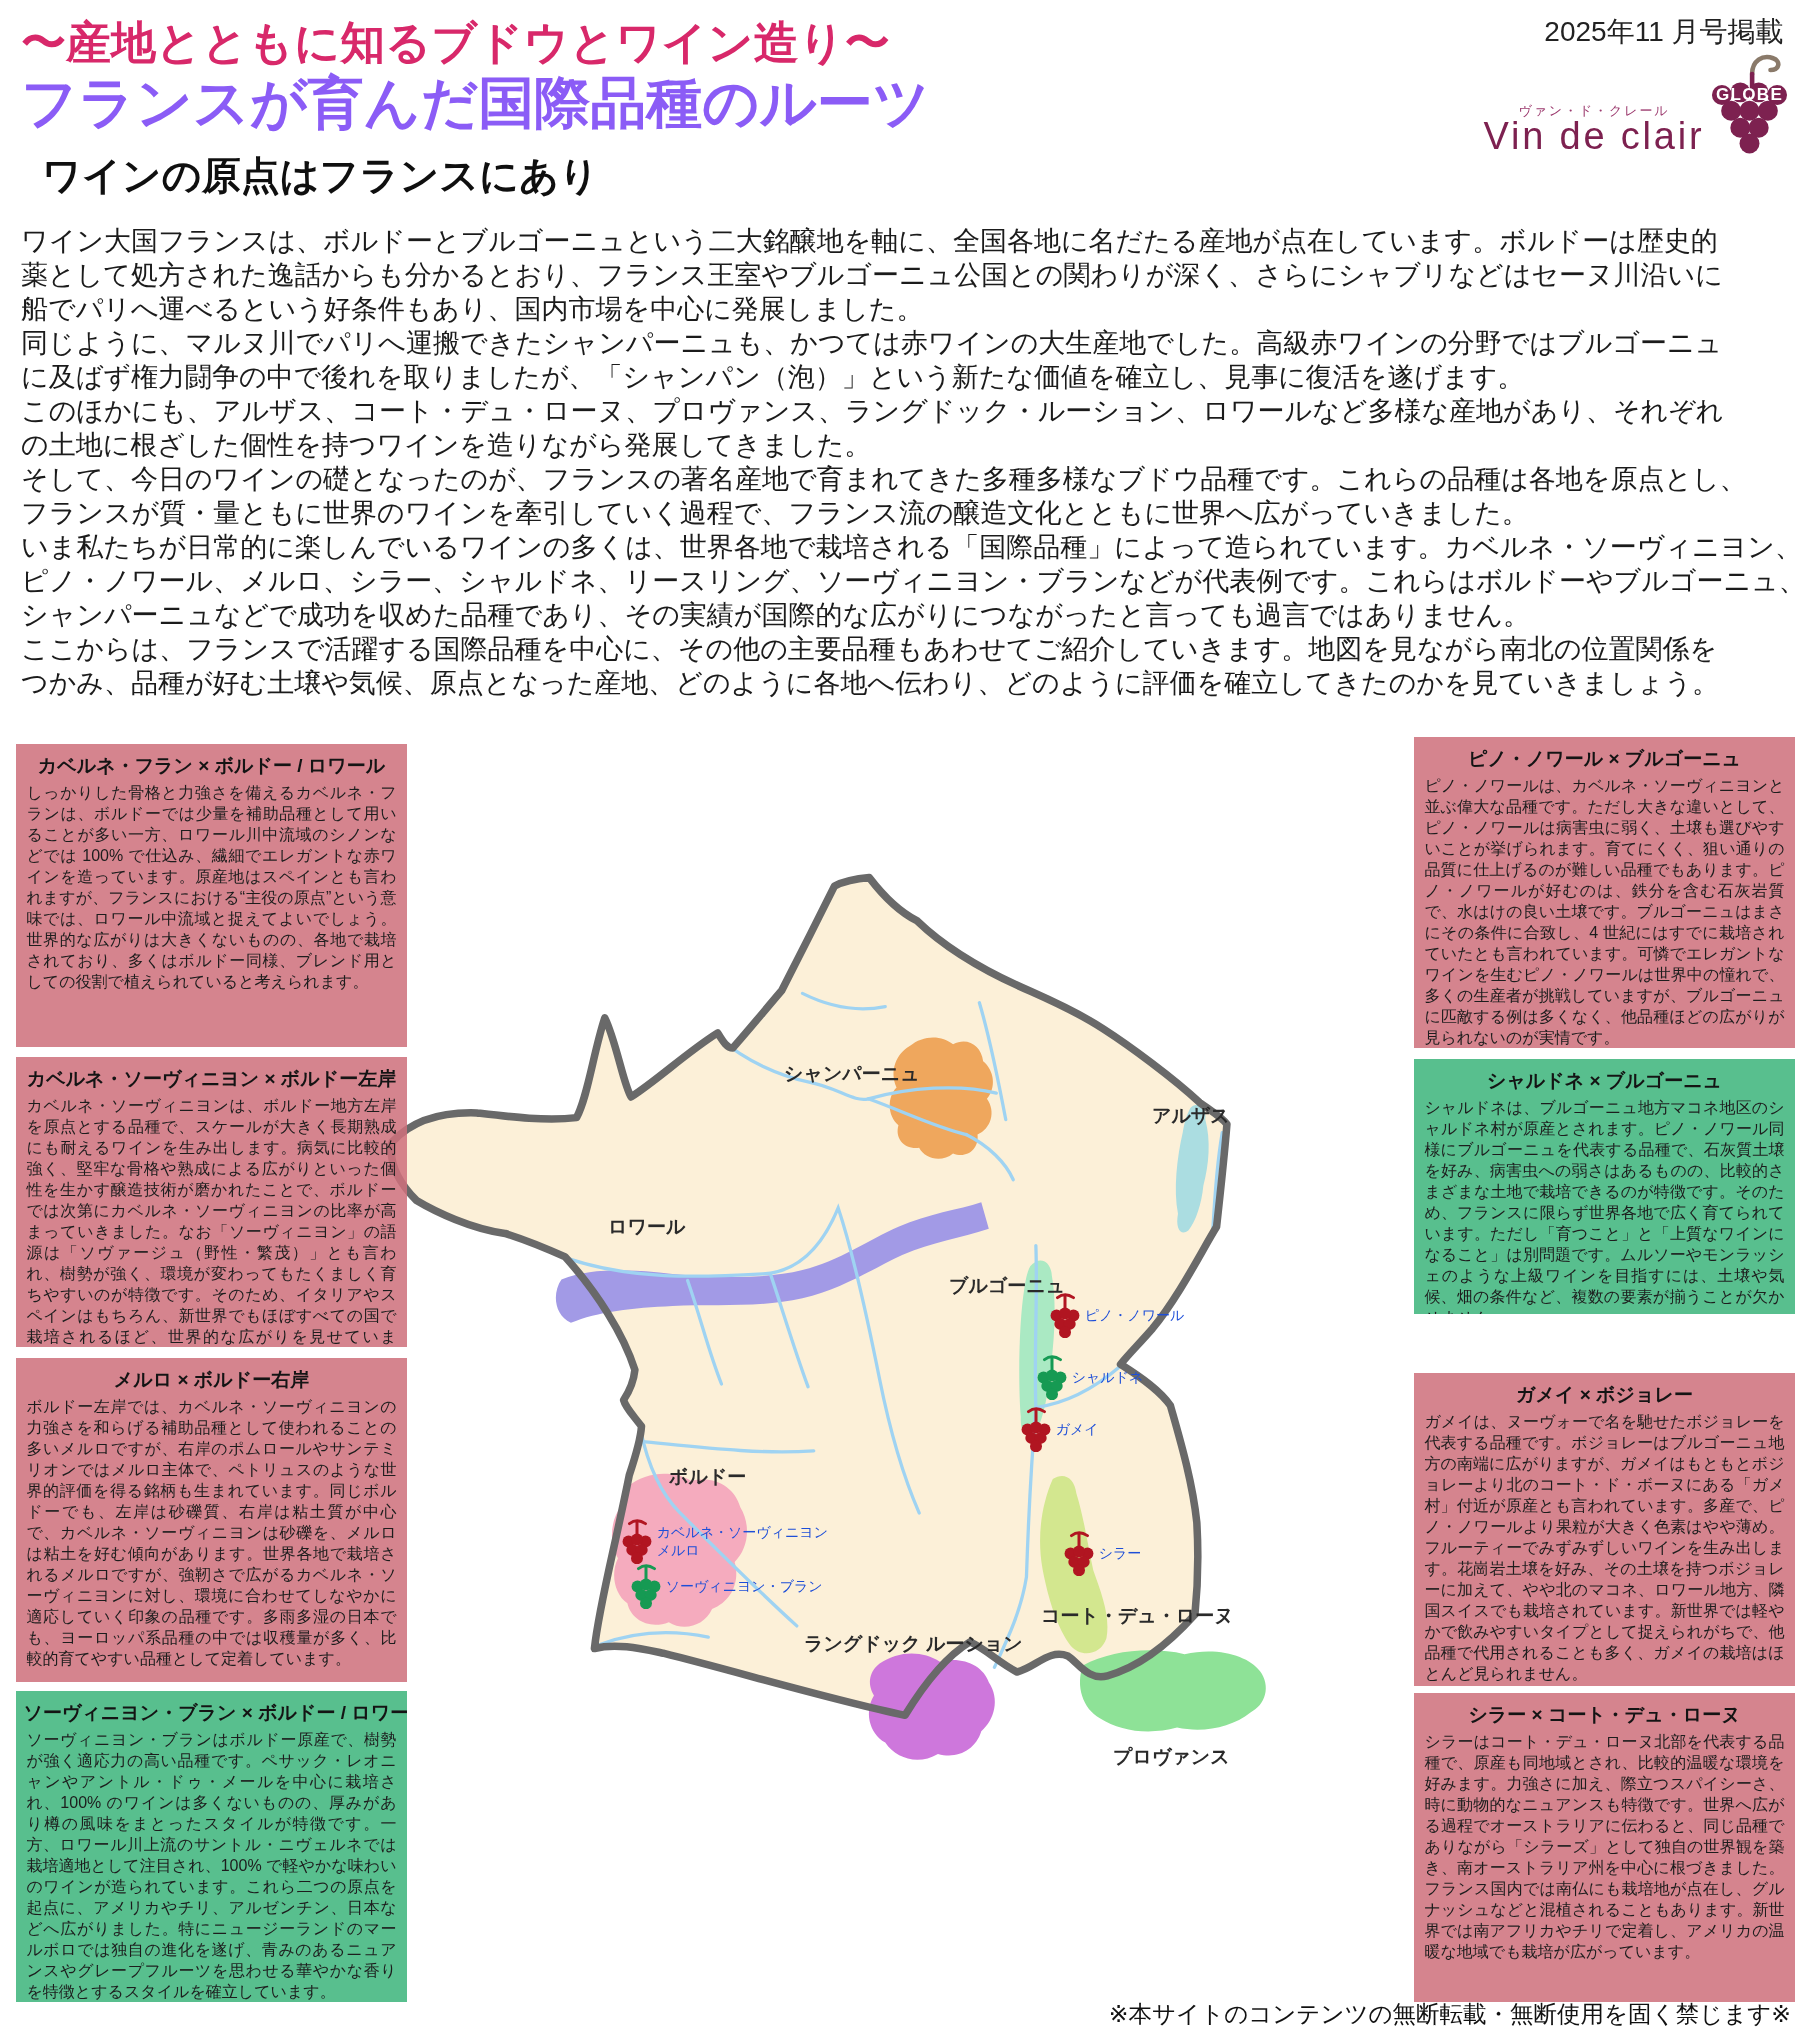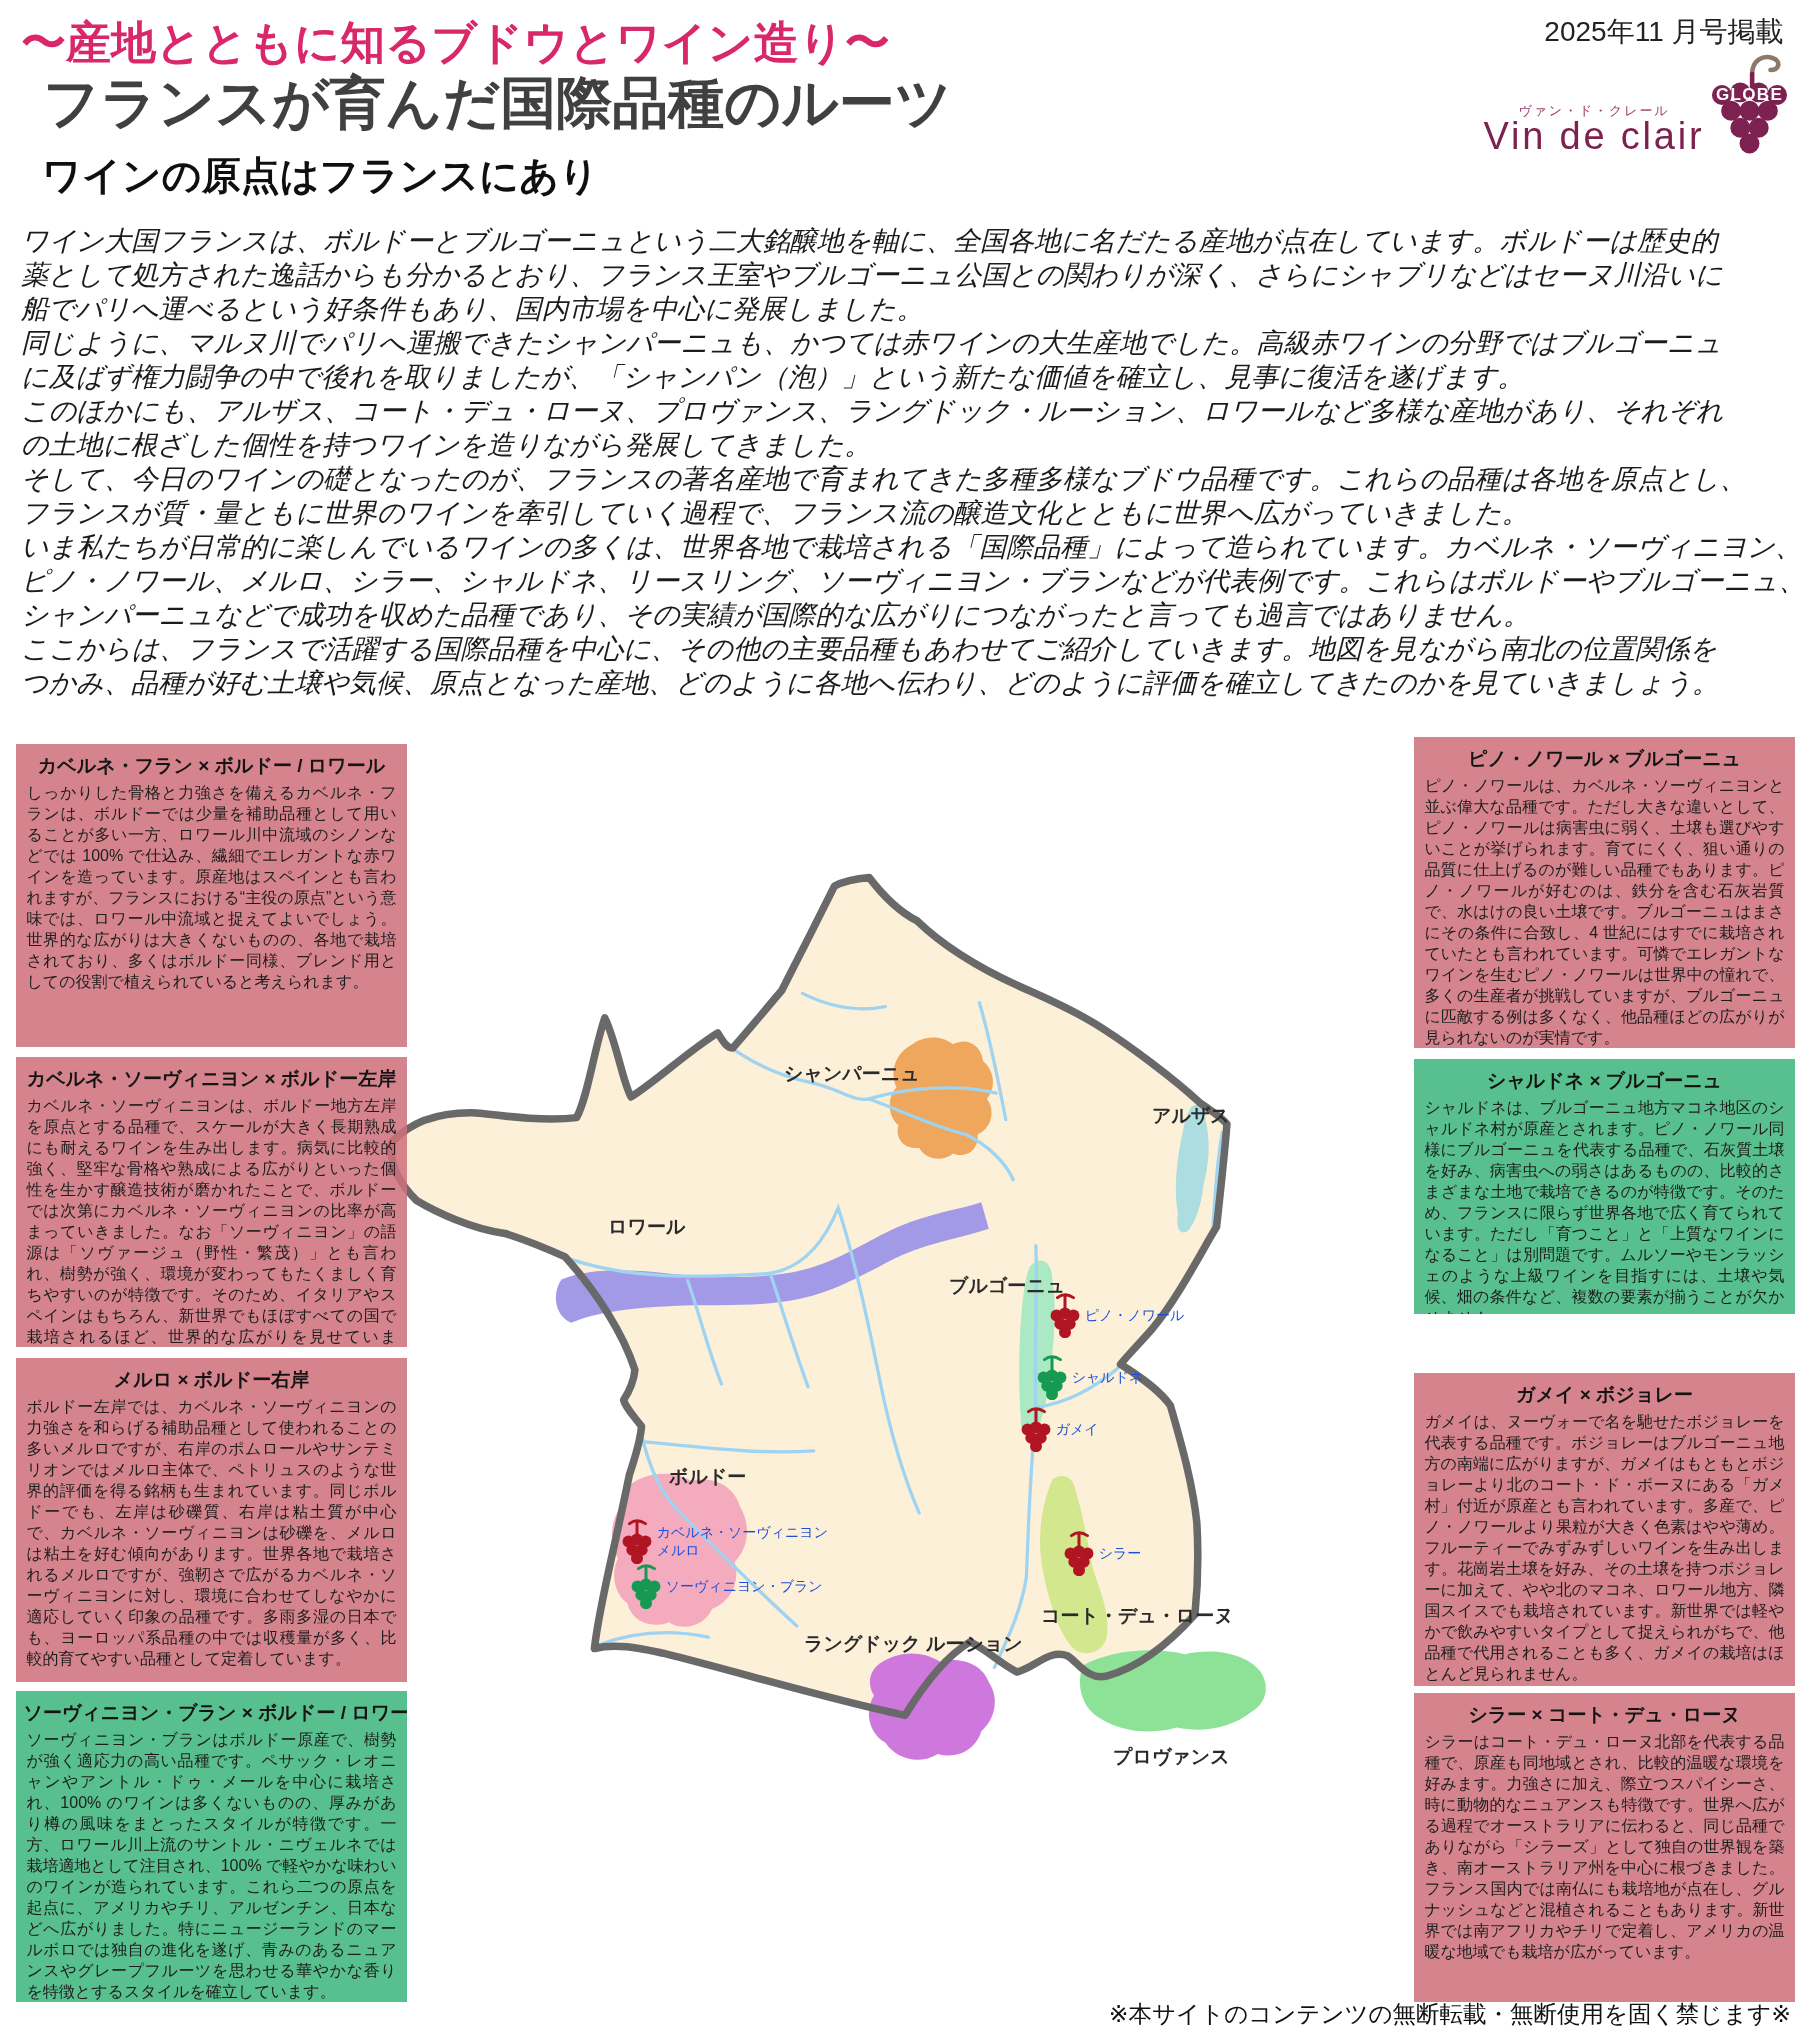--- a/index.html
+++ b/index.html
@@ -2,29 +2,29 @@
 <html style="font-size:15px"><head>
 <meta charset="utf-8">
 <style>
   html,body{margin:0;padding:0;background:#ffffff;}
   .page{
     position:relative;width:1808px;height:2034px;background:#ffffff;overflow:hidden;
     font-family:"Liberation Sans","DejaVu Sans",sans-serif;color:#1c1c1c;
   }
   
   .series-title{position:absolute;left:21px;top:13px;font-size:45px;font-weight:800;color:#d8286a;white-space:nowrap;}
-  .main-title{position:absolute;left:21px;top:66px;font-size:56px;font-weight:800;color:#404040;white-space:nowrap;margin-left:22px;}
+  .main-title{position:absolute;left:21px;top:66px;font-size:56px;font-weight:800;color:#8b5cf6;white-space:nowrap;}
   .issue-label{position:absolute;top:13px;right:24.5px;font-size:28px;color:#222;white-space:nowrap;}
   .logo{position:absolute;top:53px;right:19px;display:flex;align-items:flex-end;gap:5.6px;}
   .logo-text{display:flex;flex-direction:column;align-items:center;}
   .logo-kana{font-size:13px;letter-spacing:1.9px;color:#9c3a6e;margin-bottom:-3.8px;}
   .logo-name{font-size:38px;letter-spacing:2.8px;color:#7d2150;font-weight:400;line-height:1.1;}
   
   .intro-heading{position:absolute;left:21px;top:149px;font-size:39px;font-weight:800;color:#0f0f0f;white-space:nowrap;margin-left:21px;}
-  .intro{position:absolute;left:21px;top:224px;width:1770px;font-size:27px;line-height:34px;color:#1b1b1b;font-style:italic;}
+  .intro{position:absolute;left:21px;top:224px;width:1770px;font-size:27px;line-height:34px;color:#1b1b1b;}
   .intro-line{white-space:nowrap;}
   
   .map{position:absolute;left:377px;top:805px;width:1073px;height:998px;z-index:1;}
   .map svg.base{position:absolute;left:0;top:0;}
   .map-label{position:absolute;font-size:19px;font-weight:bold;color:#2a2a2a;white-space:nowrap;z-index:2;}
   .marker{position:absolute;display:flex;align-items:center;gap:4.7px;z-index:2;}
   .marker .mlabel{font-size:14px;color:#1d4ed8;white-space:nowrap;line-height:18px;}
   .grape.red{color:#b11521;}
   .grape.green{color:#169a53;}
   

